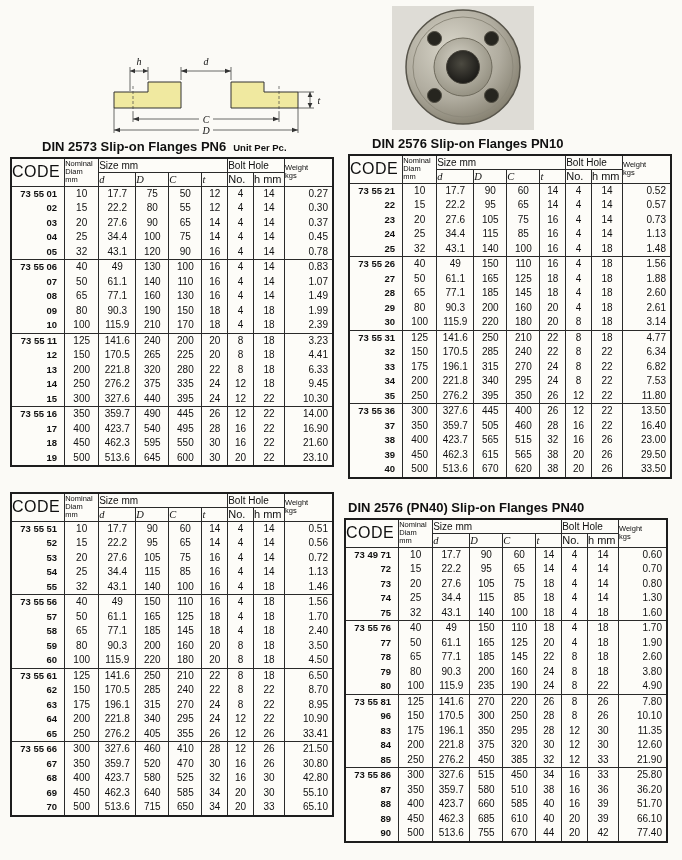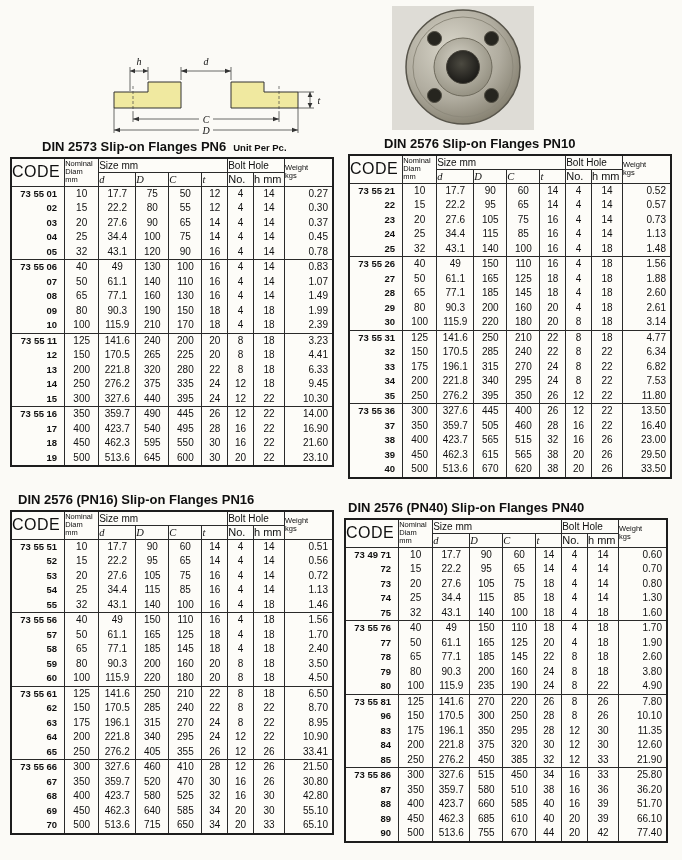--- a/index.html
+++ b/index.html
@@ -382,21 +382,21 @@
             <td>30</td>
             <td>20</td>
             <td>22</td>
             <td class="weight">23.10</td>
           </tr>
         </tbody>
       </table>
   </section>
 
   <section class="tbl-block" style="left:348px; top:136px;">
-    <div class="tbl-title" style="margin-left:20px;padding-left:16px;">
+    <div class="tbl-title" style="margin-left:8px;padding-left:16px;">
       <span>DIN 2576 Slip-on Flanges PN10</span>
     </div>
     <table class="flange">
         <colgroup>
           <col style="width: 52px;">
           <col style="width: 33px;">
           <col style="width: 36px;">
           <col style="width: 32px;">
           <col style="width: 32px;">
           <col style="width: 25px;">
@@ -640,23 +640,20 @@
             <td>38</td>
             <td>20</td>
             <td>26</td>
             <td class="weight">33.50</td>
           </tr>
         </tbody>
       </table>
   </section>
 
   <section class="tbl-block" style="left:10px; top:492px;">
-    <div class="tbl-title" style="margin-left:8px;">
-      <span>DIN 2576 (PN16) Slip-on Flanges PN16</span>
-    </div>
     <table class="flange">
         <colgroup>
           <col style="width: 52px;">
           <col style="width: 33px;">
           <col style="width: 36px;">
           <col style="width: 32px;">
           <col style="width: 32px;">
           <col style="width: 25px;">
           <col style="width: 25px;">
           <col style="width: 30px;">

